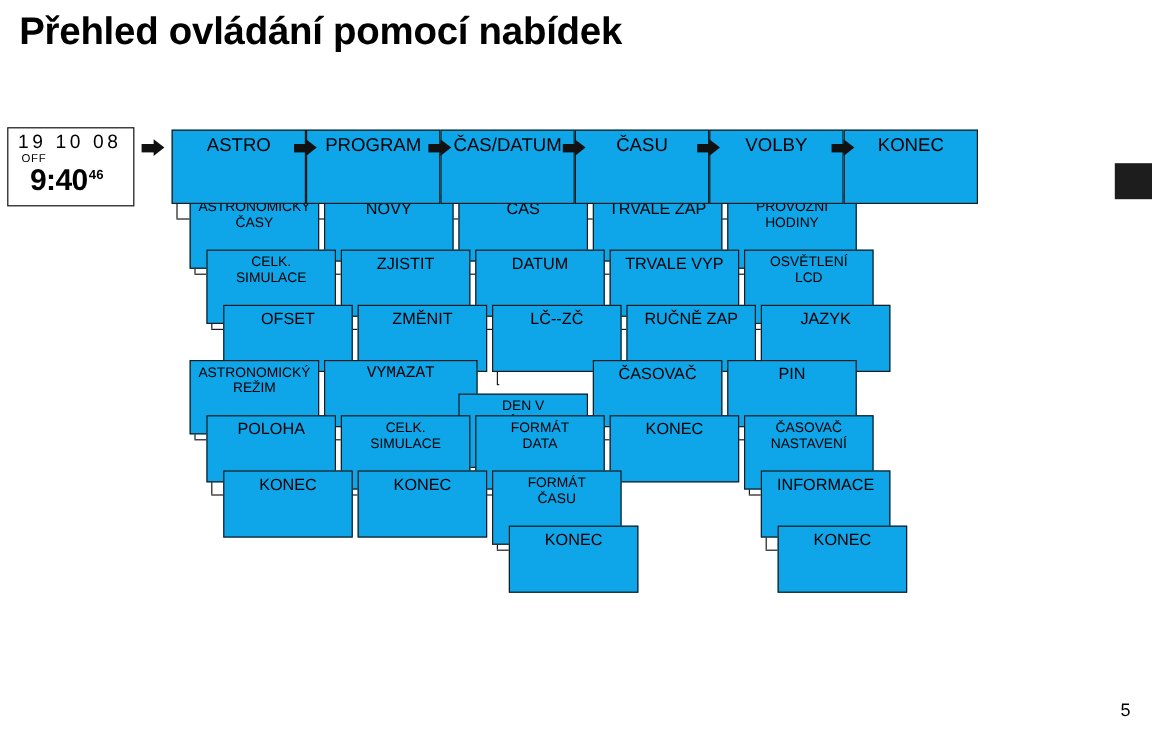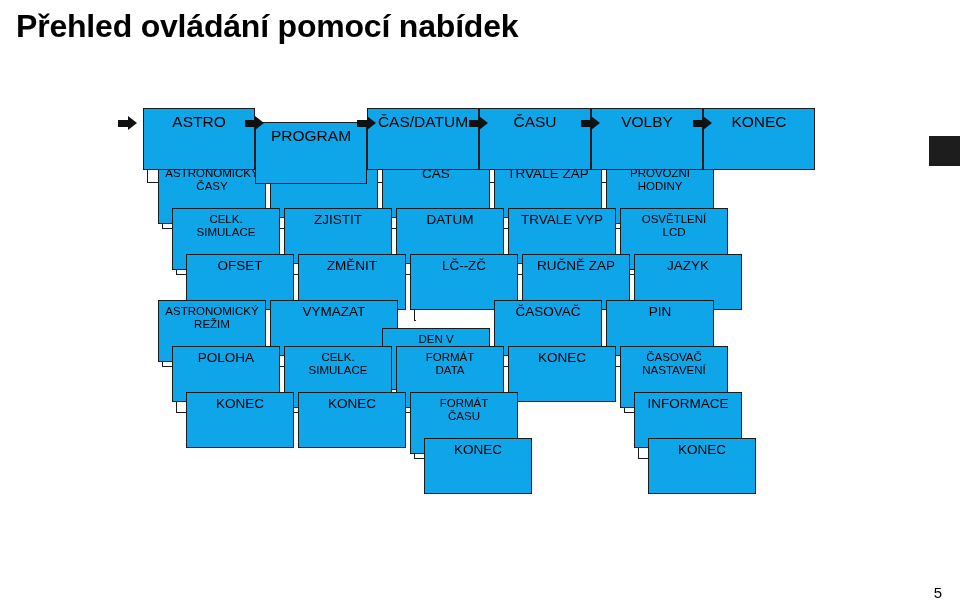--- a/index.html
+++ b/index.html
@@ -159,34 +159,41 @@
     font-size: 15px;
   }
 </style>
 </head>
 <body>
 
 <div id="page">
 
   <div id="page-title">Přehled ovládání pomocí nabídek</div>
 
+  <div id="clock-box" style="left:6px; top:106px; width:106px; height:66px;">
+    <div id="clock-date">19  10  08</div>
+    <div id="clock-off">OFF</div>
+    <div id="clock-time-wrap">
+      <span id="clock-time">9:40</span><span id="clock-seconds">46</span>
+    </div>
+  </div>
 
   <div id="black-swatch" style="left:929px; top:136px; width:31px; height:30px;"></div>
 
   <div id="page-number">5</div>
 
   <div id="dynamic-layer">
       <div class="mbox top" style="left: 143px; top: 108px; width: 112px; height: 62px;">
         <div class="mlabel">ASTRO</div>
       </div>
       <div class="arrow" style="left: 117.5px; top: 116px; width: 20px; height: 15px;">
         <div class="shaft"></div>
         <div class="head"></div>
       </div>
-      <div class="mbox top" style="left: 255px; top: 108px; width: 112px; height: 62px; margin-top: 14px;">
+      <div class="mbox top" style="left: 255px; top: 108px; width: 112px; height: 62px;">
         <div class="mlabel">PROGRAM</div>
       </div>
       <div class="arrow" style="left: 245px; top: 116px; width: 20px; height: 15px;">
         <div class="shaft"></div>
         <div class="head"></div>
       </div>
       <div class="mbox top" style="left: 367px; top: 108px; width: 112px; height: 62px;">
         <div class="mlabel">ČAS/DATUM</div>
       </div>
       <div class="arrow" style="left: 357px; top: 116px; width: 20px; height: 15px;">
@@ -255,21 +262,21 @@
       <div class="mbox" style="left: 284px; top: 208px; width: 108px; height: 56px; z-index: 6;">
         <div class="mlabel">ZJISTIT</div>
       </div>
       <div class="conn-v" style="left: 274px; top: 182px; height: 46px;"></div>
       <div class="conn-h" style="left: 274px; top: 228px; width: 10px;"></div>
       <div class="mbox" style="left: 298px; top: 254px; width: 108px; height: 56px; z-index: 7;">
         <div class="mlabel">ZMĚNIT</div>
       </div>
       <div class="conn-v" style="left: 288px; top: 228px; height: 46px;"></div>
       <div class="conn-h" style="left: 288px; top: 274px; width: 10px;"></div>
-      <div class="mbox" style="left: 270px; top: 300px; width: 128px; height: 56px; z-index: 8;">
+      <div class="mbox" style="left: 270px; top: 300px; width: 128px; height: 56px; z-index: 8; font-family: Liberation Mono, monospace;">
         <div class="mlabel">VYMAZAT</div>
       </div>
       <div class="conn-v" style="left: 302px; top: 274px; height: 46px;"></div>
       <div class="conn-h" style="left: 302px; top: 320px; width: 2px;"></div>
       <div class="mbox narrowtxt" style="left: 284px; top: 346px; width: 108px; height: 62px; z-index: 9;">
         <div class="mlabel">CELK.
 SIMULACE</div>
       </div>
       <div class="conn-v" style="left: 274px; top: 320px; height: 46px;"></div>
       <div class="conn-h" style="left: 274px; top: 366px; width: 10px;"></div>

